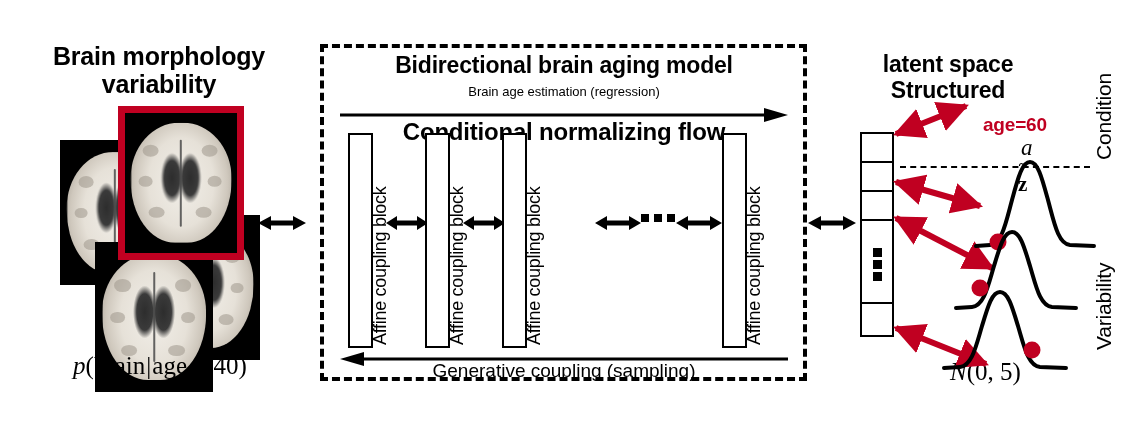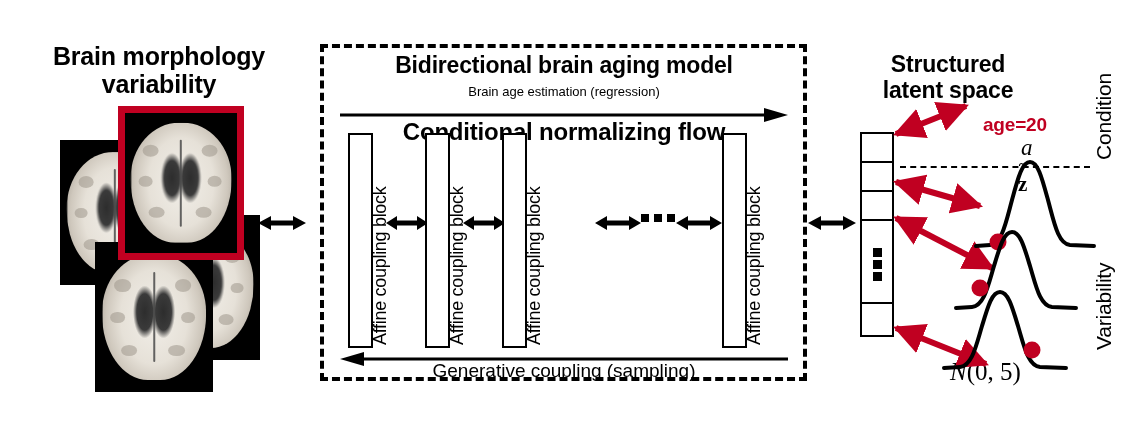--- a/index.html
+++ b/index.html
@@ -227,20 +227,23 @@
         <i style="left:12%;top:18%;width:16%;height:10%"></i>
         <i style="left:70%;top:18%;width:16%;height:10%"></i>
         <i style="left:8%;top:44%;width:14%;height:9%"></i>
         <i style="left:76%;top:44%;width:14%;height:9%"></i>
         <i style="left:18%;top:70%;width:16%;height:9%"></i>
         <i style="left:64%;top:70%;width:16%;height:9%"></i>
       </div>
     </div>
   </div>
 
+  <div class="abs" id="left-formula">
+    <span class="it">p</span><span>(</span><span>brain</span><span class="bar">|</span><span>age</span>&nbsp;<span>=</span>&nbsp;<span>40</span><span>)</span>
+  </div>
 </div>
 
 <div class="biarrow abs" id="left-conn">
   <svg viewBox="0 0 48 24" width="48" height="24">
     <path d="M0 12 L13 5 L13 9.5 L35 9.5 L35 5 L48 12 L35 19 L35 14.5 L13 14.5 L13 19 Z" fill="#000"></path>
   </svg>
 </div>
 
 <div class="abs" id="center-box"></div>
 
@@ -307,40 +310,40 @@
 </div>
 <div class="abs" id="center-sub-bottom">Generative coupling (sampling)</div>
 
 <div class="biarrow abs" id="right-conn">
   <svg viewBox="0 0 48 24" width="48" height="24">
     <path d="M0 12 L13 5 L13 9.5 L35 9.5 L35 5 L48 12 L35 19 L35 14.5 L13 14.5 L13 19 Z" fill="#000"></path>
   </svg>
 </div>
 
 <div class="abs" id="right-title">
+  <div>latent space</div>
   <div>Structured</div>
-  <div>latent space</div>
 </div>
 
 <div class="abs" id="latent-vector">
   <div class="lcell" id="lc1"></div>
   <div class="lcell" id="lc2"></div>
   <div class="lcell" id="lc3"></div>
   <div class="lcell" id="lc4"></div>
   <div class="lcell" id="lc5"></div>
   <div id="lat-dots">
     <i style="top:0"></i>
       <i style="top:12px"></i>
       <i style="top:24px"></i>
   </div>
 </div>
 
 <div class="abs" id="dashed-sep"></div>
 
-<div class="abs" id="age-label">age=20</div>
+<div class="abs" id="age-label">age=60</div>
 <div class="abs" id="a-symbol">a</div>
 <div class="abs" id="ztilde"><span class="tl">z</span></div>
 
 <div class="abs" id="n01"><span class="cal">N</span><span>(0, 5)</span></div>
 
 <div class="vlabel" id="label-condition">Condition</div>
 <div class="vlabel" id="label-variability">Variability</div>
 
 <svg class="abs" id="right-svg" viewBox="0 0 230 290" width="230" height="290">
   <defs>

